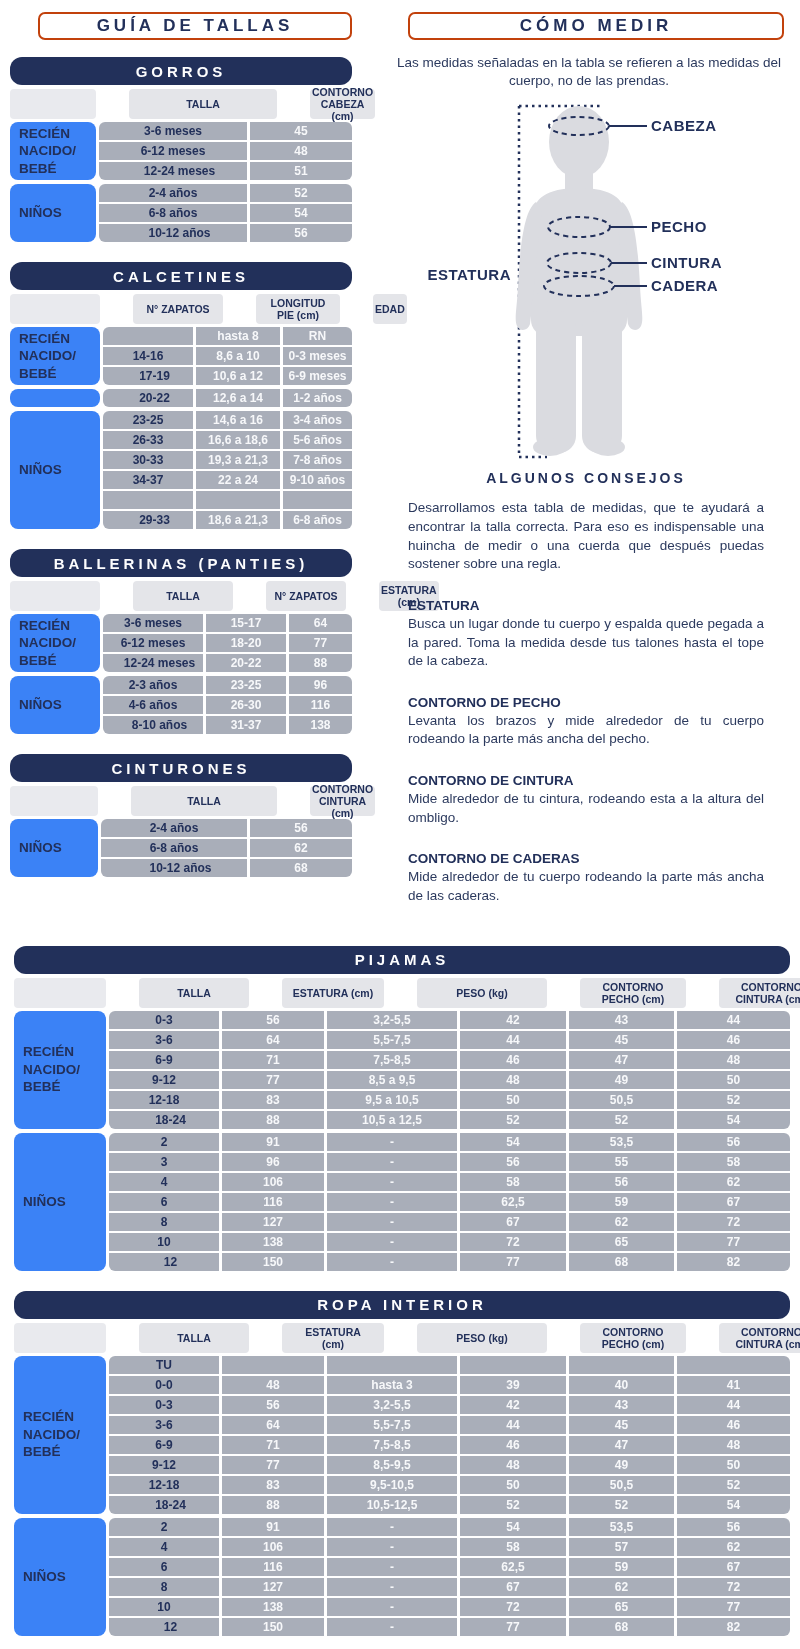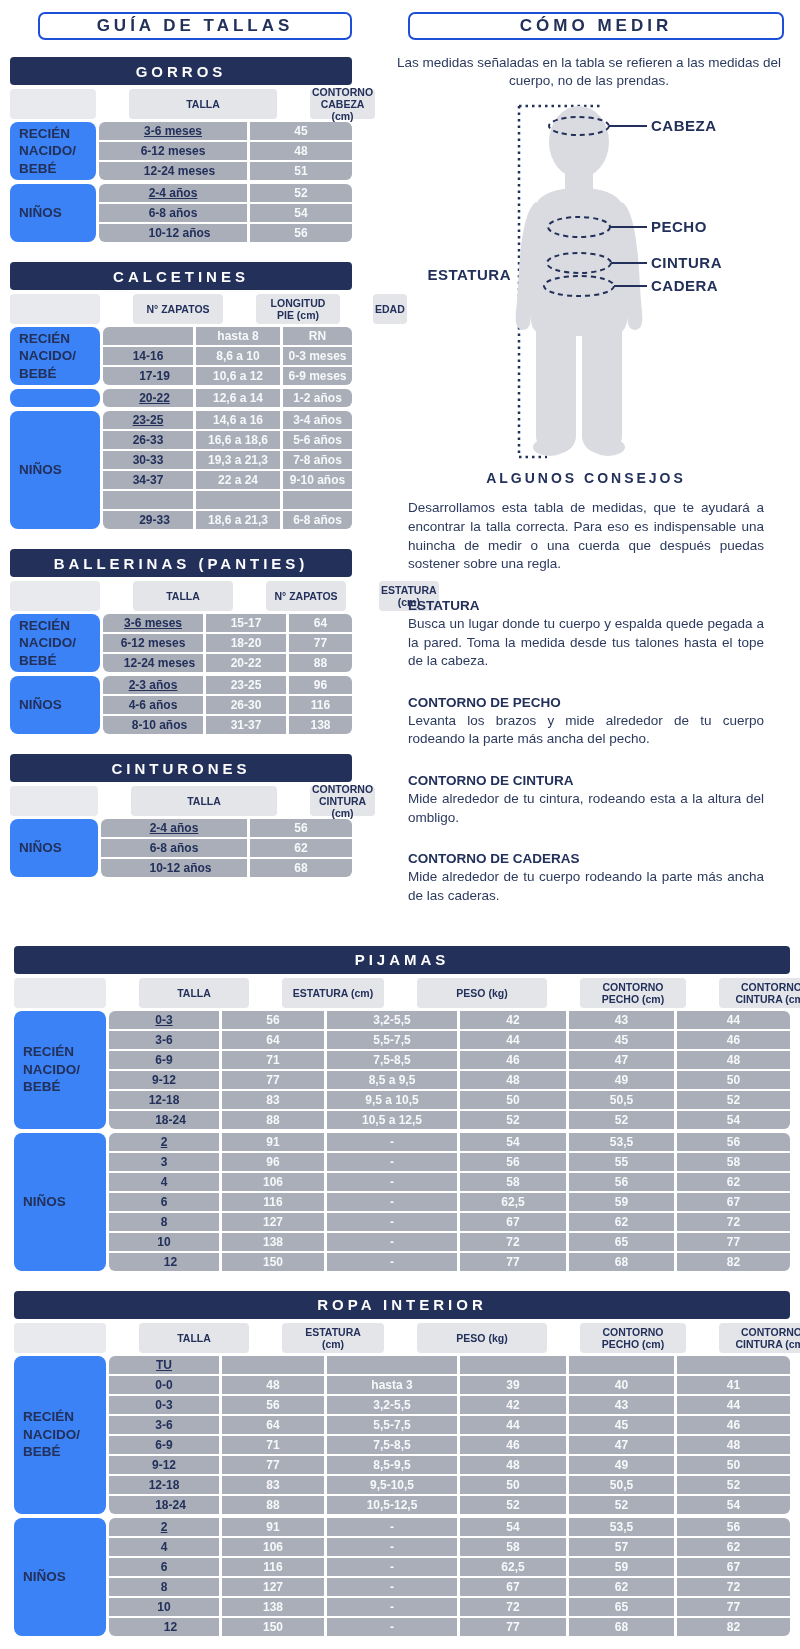--- a/index.html
+++ b/index.html
@@ -9,32 +9,32 @@
     font-family: "Liberation Sans", sans-serif;
     color: #22305a;
   }
   .page { width: 800px; padding-top: 12px; }
   .top { display: flex; align-items: flex-start; }
   .leftcol { width: 342px; margin-left: 10px; flex: none; }
   .rightcol { flex: 1; margin-left: 38px; margin-right: 12px; }
 
   
   .titlebox {
-    height: 28px; border: 2px solid #1d4ed8; border-radius: 7px;
+    height: 28px; border: 2px solid #c2410c; border-radius: 7px;
     display: flex; align-items: center; justify-content: center;
     font-size: 17px; font-weight: 700; letter-spacing: 4px; color: #22305a;
     background: #fff;
   }
   .ltitle { margin-left: 28px; margin-bottom: 17px; }
   .rtitle { margin: 0 4px 14px 18px; }
 
   
   .tslot { margin-bottom: 20px; }
   .tbar {
-    height: 28px; border-radius: 4px; background: #22305a; color: #fdfdfe;
+    height: 28px; border-radius: 12px; background: #22305a; color: #fdfdfe;
     display: flex; align-items: center; justify-content: center;
     font-size: 15px; font-weight: 700; letter-spacing: 4px;
     margin-bottom: 4px;
   }
   .tgrid { display: grid; column-gap: 3px; row-gap: 2px; margin-bottom: 4px; }
   .thead { grid-auto-rows: 30px; margin-bottom: 3px; gap: 33px; }
   .tbody { grid-auto-rows: 18px; }
   .hcell {
     background: #e4e5e9; border-radius: 4px; color: #22305a;
     display: flex; align-items: center; justify-content: center; text-align: center;
@@ -46,21 +46,21 @@
     background: #3b82f6; border-radius: 8px; color: #22305a;
     font-size: 13.5px; font-weight: 700; line-height: 1.3; white-space: pre-line;
     display: flex; align-items: center; padding-left: 9px;
   }
   .dcell {
     background: #a9aeb9; color: #f7f8fa;
     display: flex; align-items: center; justify-content: center;
     font-size: 12px; font-weight: 700;
   }
   .dcell.keycol { color: #22305a; }
-  .rowfirst.keycol  { border-top-left-radius: 6px; text-decoration: underline; }
+  .rowfirst.keycol  { border-top-left-radius: 6px; }
   .rowfirst.lastcol { border-top-right-radius: 6px; }
   .rowlast.keycol   { border-bottom-left-radius: 6px; padding-left: 13px; }
   .rowlast.lastcol  { border-bottom-right-radius: 6px; }
 
   
   .slot-gorros     .tgrid { grid-template-columns: 86px 148px 1fr; }
   .slot-calcetines .tgrid { grid-template-columns: 90px 90px 84px 1fr; }
   .slot-ballerinas .tgrid { grid-template-columns: 90px 100px 80px 1fr; }
   .slot-cinturones .tgrid { grid-template-columns: 88px 146px 1fr; }
   .wide { margin-left: 14px; margin-right: 10px; }

